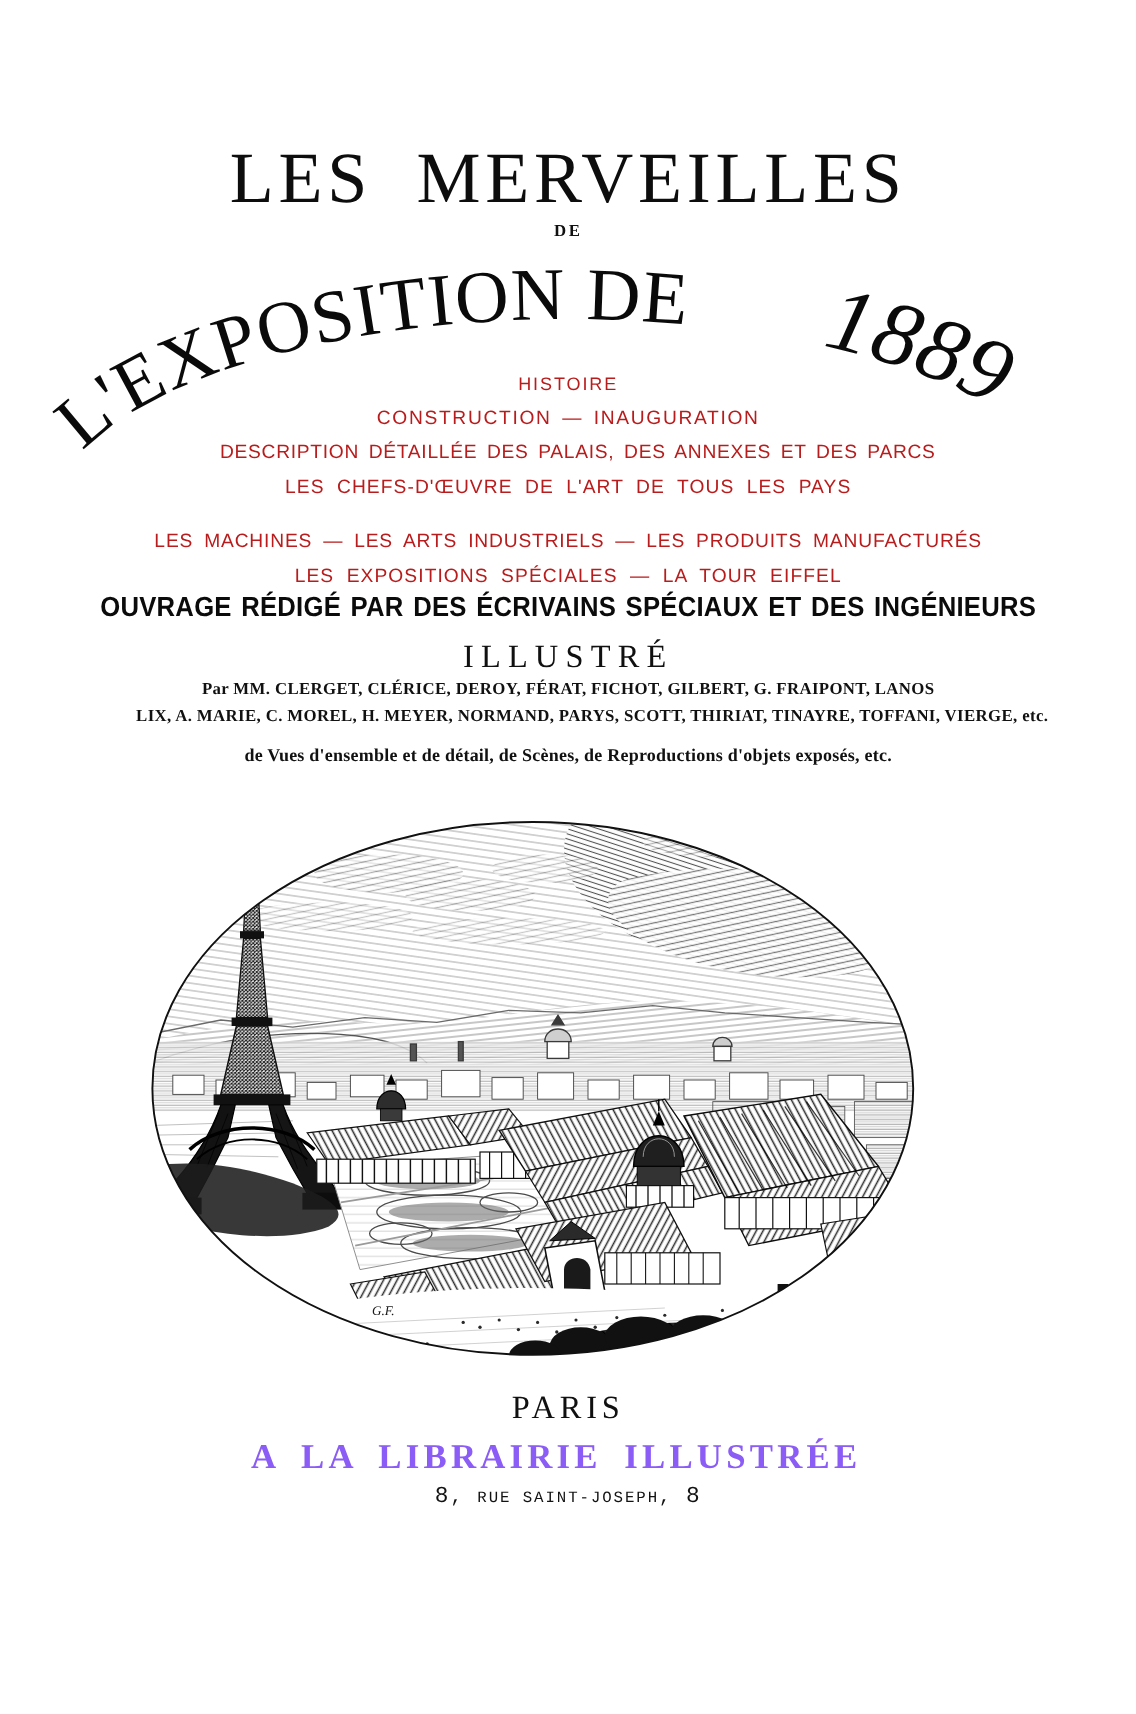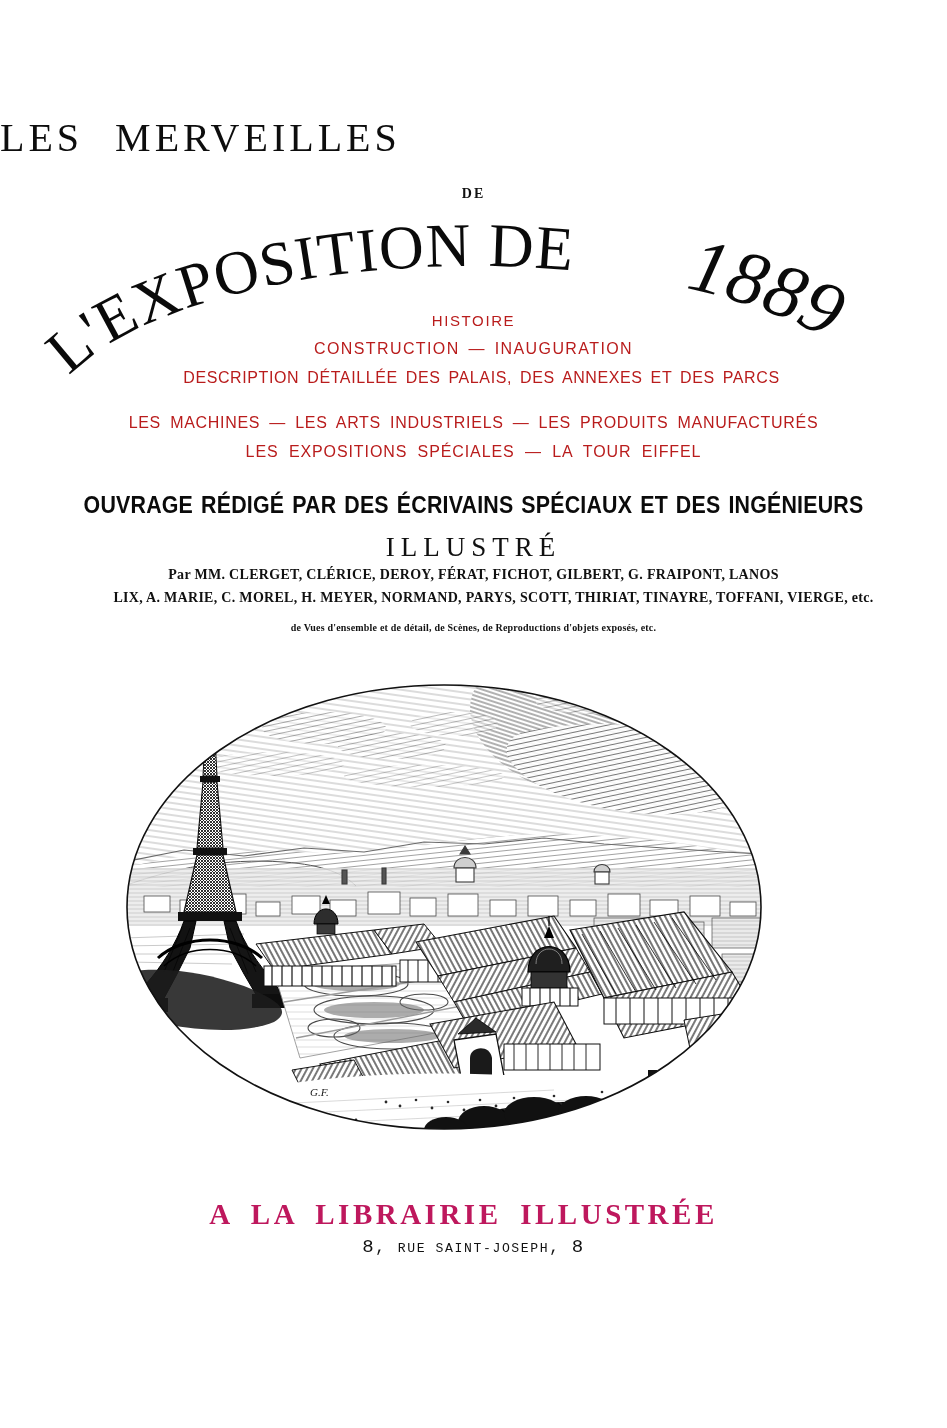--- a/index.html
+++ b/index.html
@@ -20,22 +20,23 @@
     background: #ffffff;
     overflow: hidden;
   }
 
   
   .main-title {
     position: absolute;
     top: 118px;
     left: 0;
     width: 947px;
-    font-family: "Liberation Serif", "DejaVu Serif", serif;
-    font-size: 40px;
+    text-align: center;
+    font-family: "Liberation Serif", "DejaVu Serif", serif;
+    font-size: 60px;
     letter-spacing: 4px;
     word-spacing: 18px;
     color: #0d0d0d;
     line-height: 1;
   }
   .de-small {
     position: absolute;
     top: 186px;
     left: 0;
     width: 947px;
@@ -127,21 +128,21 @@
     left: 0;
     width: 947px;
     text-align: center;
     font-family: "Liberation Serif", "DejaVu Serif", serif;
     font-weight: bold;
     color: #111;
     white-space: nowrap;
   }
   .contrib-1 { top: 567px; font-size: 14px; letter-spacing: 0.3px; }
   .contrib-2 { top: 590px; font-size: 14px; letter-spacing: 0.3px; padding-left: 20px; }
-  .contrib-3 { top: 622px; font-size: 10px; letter-spacing: 0.2px; }
+  .contrib-3 { top: 622px; font-size: 15px; letter-spacing: 0.2px; }
 
   
   .engraving {
     position: absolute;
     left: 124px;
     top: 672px;
     width: 640px;
     height: 470px;
   }
   .engraving svg { display: block; }
@@ -162,21 +163,21 @@
     position: absolute;
     top: 1198px;
     left: 0;
     width: 927px;
     text-align: center;
     font-family: "Liberation Serif", "DejaVu Serif", serif;
     font-weight: bold;
     font-size: 29px;
     letter-spacing: 3.5px;
     word-spacing: 8px;
-    color: #be185d;
+    color: #8b5cf6;
   }
   .address {
     position: absolute;
     top: 1236px;
     left: 0;
     width: 947px;
     text-align: center;
     font-family: Liberation Mono, monospace;
     font-size: 16px;
     letter-spacing: 1.6px;
@@ -205,20 +206,21 @@
       <text class="arc-year">
         <textPath href="#arcPath" startOffset="74%" id="arcYearPath">1889</textPath>
       </text>
     </svg>
   </div>
 
   <div class="subtitle-block">
     <div class="sub-line l1">HISTOIRE</div>
     <div class="sub-line l2">CONSTRUCTION — INAUGURATION</div>
     <div class="sub-line l3">DESCRIPTION DÉTAILLÉE DES PALAIS, DES ANNEXES ET DES PARCS</div>
+    <div class="sub-line l4">LES CHEFS-D'ŒUVRE DE L'ART DE TOUS LES PAYS</div>
     <div class="sub-line l5">LES MACHINES — LES ARTS INDUSTRIELS — LES PRODUITS MANUFACTURÉS</div>
     <div class="sub-line l6">LES EXPOSITIONS SPÉCIALES — LA TOUR EIFFEL</div>
   </div>
 
   <div class="ouvrage">OUVRAGE RÉDIGÉ PAR DES ÉCRIVAINS SPÉCIAUX ET DES INGÉNIEURS</div>
   <div class="illustre">ILLUSTRÉ</div>
 
   <div class="contrib contrib-1">Par MM. CLERGET, CLÉRICE, DEROY, FÉRAT, FICHOT, GILBERT, G. FRAIPONT, LANOS</div>
   <div class="contrib contrib-2">LIX, A. MARIE, C. MOREL, H. MEYER, NORMAND, PARYS, SCOTT, THIRIAT, TINAYRE, TOFFANI, VIERGE, etc.</div>
   <div class="contrib contrib-3">de Vues d'ensemble et de détail, de Scènes, de Reproductions d'objets exposés, etc.</div>
@@ -573,18 +575,19 @@
           <ellipse cx="150" cy="446" rx="12" ry="6"></ellipse>
         </g>
 
         <text x="186" y="424" font-family="Liberation Serif, serif" font-size="11" font-style="italic" fill="#1a1a1a">G.F.</text>
       </g>
 
       <ellipse cx="320" cy="235" rx="317" ry="222" fill="none" stroke="#111111" stroke-width="1.6"></ellipse>
     </svg>
   </div>
 
+  <div class="paris">PARIS</div>
   <div class="librairie">A LA LIBRAIRIE ILLUSTRÉE</div>
   <div class="address">
     <span class="num">8</span><span>,&nbsp;</span><span class="spec">RUE SAINT-JOSEPH</span><span>,&nbsp;</span><span class="num">8</span>
   </div>
 
 </div>
 
 </body></html>

